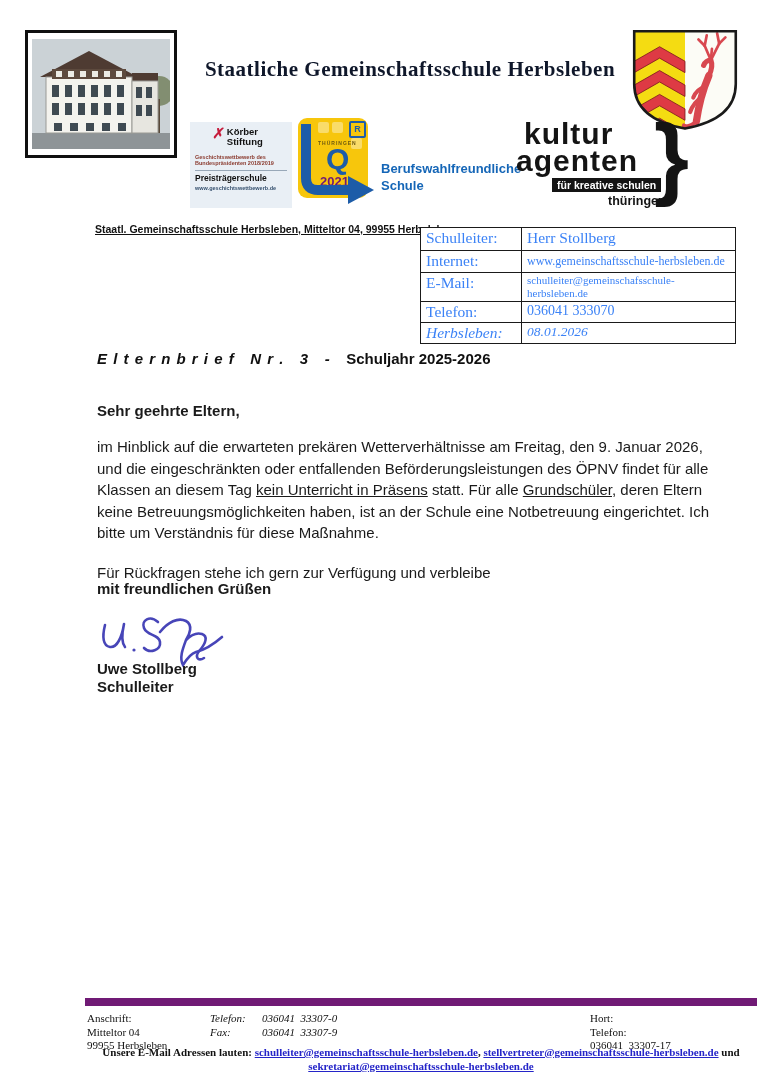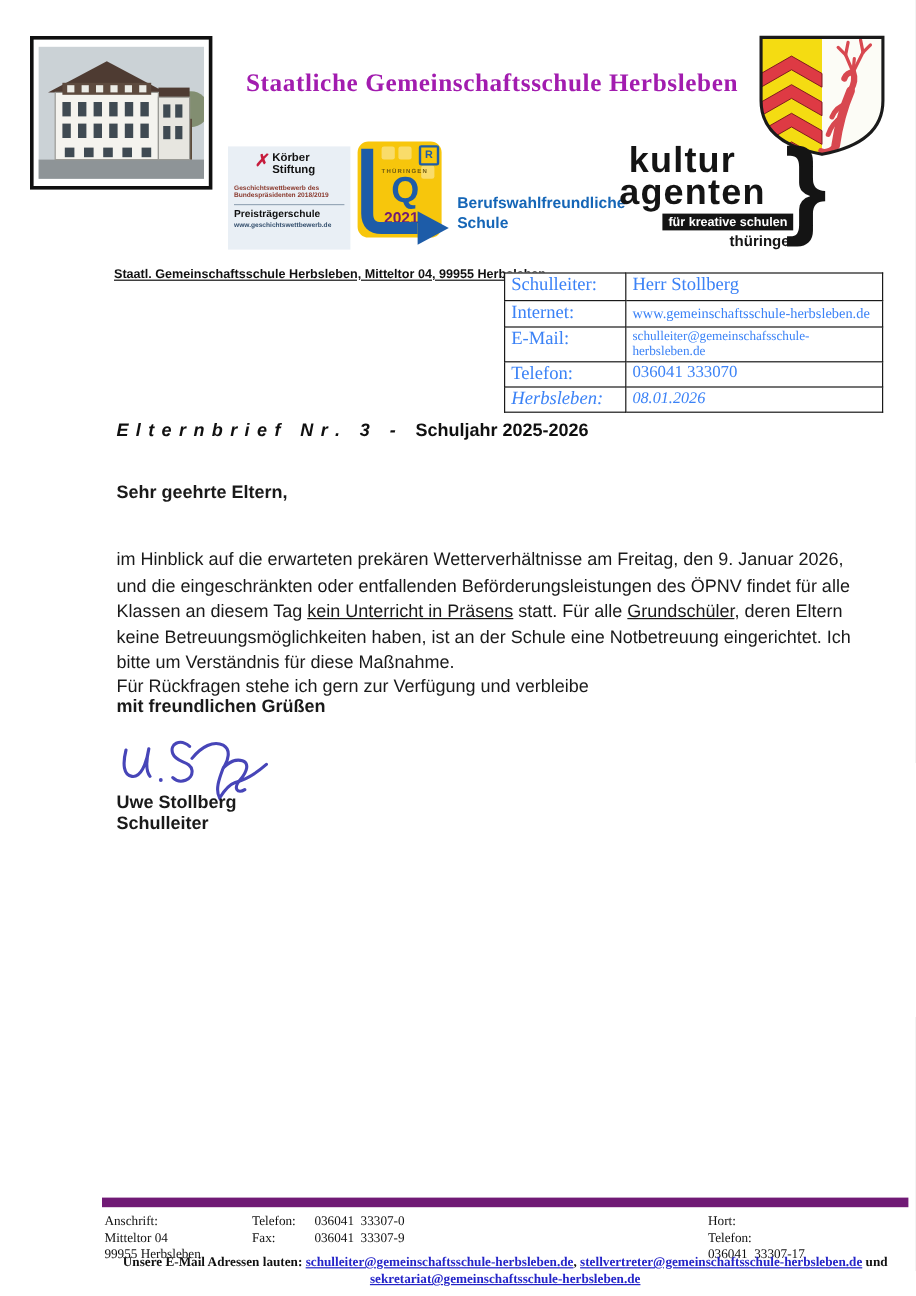--- a/index.html
+++ b/index.html
@@ -6,21 +6,21 @@
   .page{position:relative;width:763px;height:1080px;background:#ffffff;margin:0 auto;
         font-family:"Liberation Sans",sans-serif;color:#1a1a1a;overflow:hidden;}
 
   
   .photo-frame{position:absolute;left:25px;top:30px;width:138px;height:114px;
                border:3px solid #101010;background:#fff;padding:4px;}
   .photo-frame svg{display:block;width:138px;height:114px;}
 
   .school-name{position:absolute;left:180px;top:57px;width:460px;text-align:center;
                font-family:"Liberation Serif",serif;font-weight:bold;font-size:21px;
-               color:#a21caf;letter-spacing:.5px;}
+               color:#0f172a;letter-spacing:.5px;}
   .traeger-line{position:absolute;left:185px;top:88px;width:522px;text-align:center;
                 border-bottom:3px solid #A3312D;padding-bottom:4px;}
   .traeger-line span{font-family:"Liberation Serif",serif;font-weight:bold;font-size:14px;
                      color:#A3312D;text-decoration:underline;}
   .coat-of-arms{position:absolute;left:628px;top:26px;width:114px;height:106px;}
 
   
   .koerber{position:absolute;left:190px;top:122px;width:102px;height:86px;background:#E9EFF5;
            box-sizing:border-box;padding:5px 5px 3px 5px;font-family:"Liberation Sans",sans-serif;}
   .k-brand{display:flex;align-items:flex-start;justify-content:center;gap:2px;}
@@ -66,33 +66,33 @@
   .v1{font-size:12px;padding-top:3px !important;}
   .v2{font-size:11px;line-height:12.5px;overflow-wrap:anywhere;}
   .v3{font-size:14px;}
   .v4{font-size:13.5px;}
   .r0 td{height:20px;} .r1 td{height:17px;} .r2 td{height:26px;} .r3 td{height:15px;} .r4 td{height:15px;font-style:italic;}
 
   
   .letter-title{position:absolute;left:97px;top:350px;font-size:15px;font-weight:bold;color:#101010;}
   .lt-spaced{white-space:pre;letter-spacing:1px;font-style:italic;}
   .salutation{position:absolute;left:97px;top:402px;font-size:15px;font-weight:bold;}
-  .body-par{position:absolute;left:97px;top:456px;width:628px;font-size:15px;line-height:21.5px;margin:0;}
+  .body-par{position:absolute;left:97px;top:436px;width:628px;font-size:15px;line-height:21.5px;margin:0;}
   .body-par .u{text-decoration:underline;}
   .closing{position:absolute;left:97px;top:564px;font-size:15px;}
   .greeting{position:absolute;left:97px;top:580px;font-size:15px;font-weight:bold;}
   .signature{position:absolute;left:98px;top:610px;width:155px;height:58px;}
   .signer-name{position:absolute;left:97px;top:660px;font-size:15px;font-weight:bold;}
   .signer-role{position:absolute;left:97px;top:678px;font-size:15px;font-weight:bold;}
 
   
   .footer{position:absolute;left:85px;top:998px;width:672px;height:72px;
           border-top:8px solid #701a75;font-family:"Liberation Serif",serif;}
   .f-col{position:absolute;top:6px;font-size:11px;line-height:13.5px;color:#111;}
-  .f-col1{left:2px;} .f-col2{left:125px;} .f-col3{left:505px;}
+  .f-col1{left:2px;} .f-col2{left:125px;font-style:italic;} .f-col3{left:505px;}
   .f-lab{display:inline-block;width:52px;}
   .pre{white-space:pre;}
   .f-emails{position:absolute;left:0;top:39px;width:672px;text-align:center;
             font-size:11px;font-weight:bold;line-height:14px;color:#111;}
   .f-link{color:#2424C8;text-decoration:underline;cursor:pointer;}
 </style>
 </head>
 <body>
 
 <div class="page">

